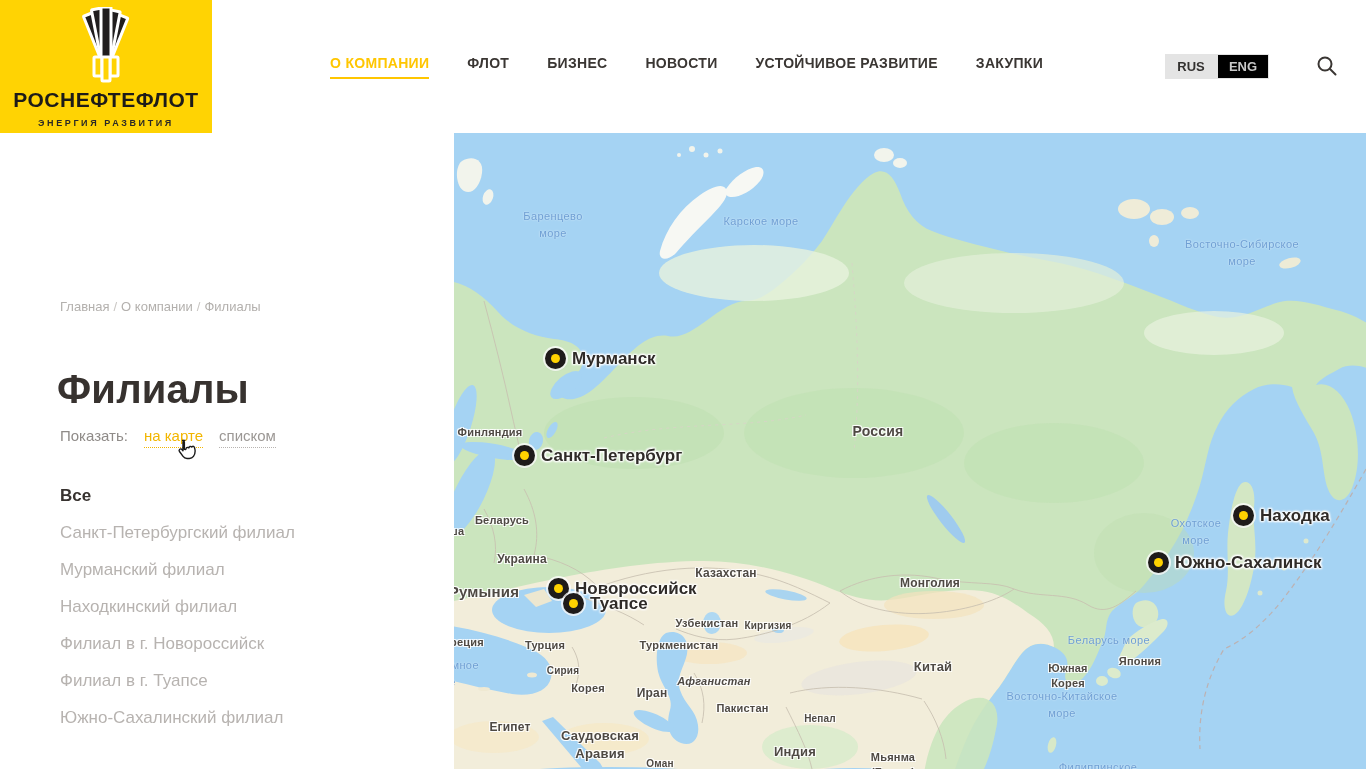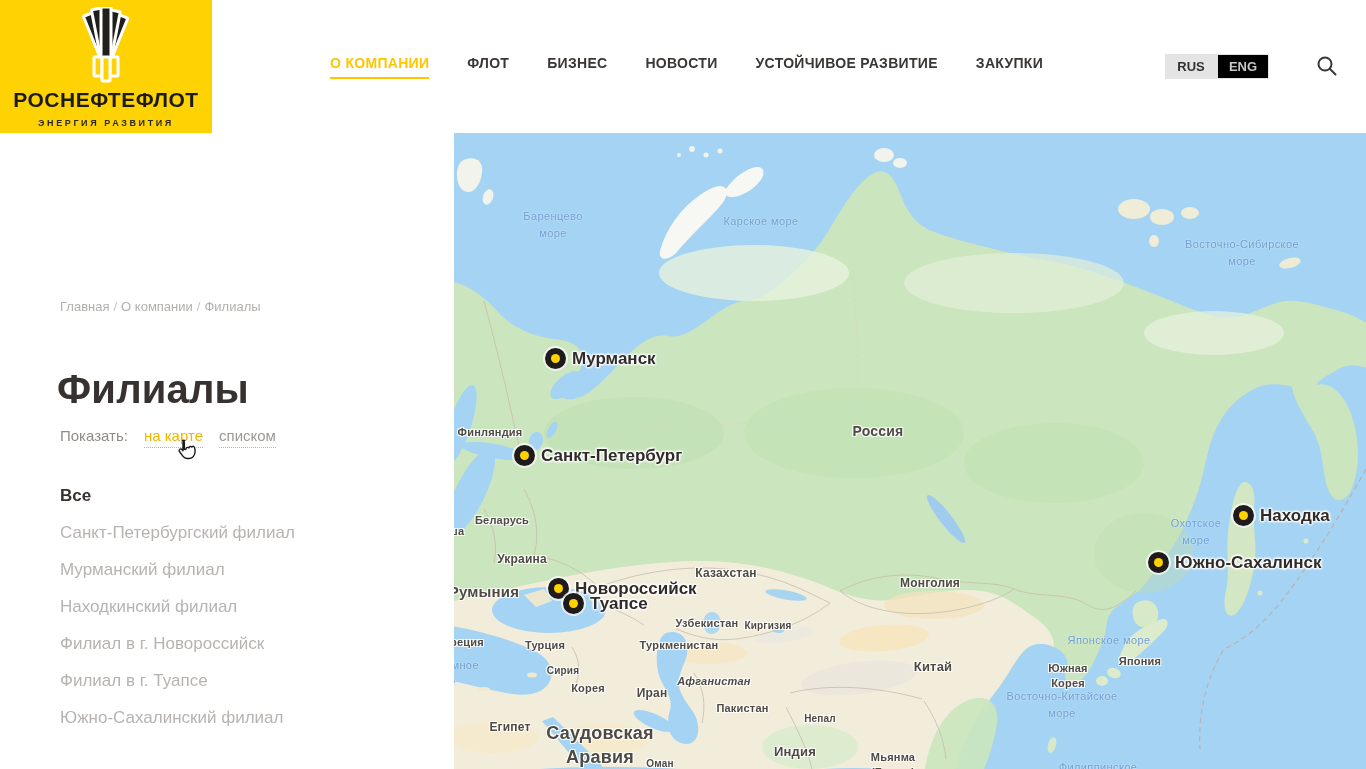--- a/index.html
+++ b/index.html
@@ -245,42 +245,42 @@
       <path class="border" d="M470,568 C482,586 490,606 492,626"></path>
       <path class="border-dash" d="M150,305 C220,288 292,296 352,282"></path>
       <path class="border-dash" d="M398,130 C404,200 406,262 400,318"></path>
       <path class="maritime" d="M912,336 C884,386 856,432 826,470 C806,494 788,508 770,516 C752,546 744,580 746,616"></path>
     </svg>
     <div id="map-layer" style="position:absolute;left:0;top:0;width:984px;height:636px;">
         <div class="map-label sea-label" style="left: 99px; top: 91px;">Баренцево<br>море</div>
         <div class="map-label sea-label" style="left: 307px; top: 88px;">Карское море</div>
         <div class="map-label sea-label" style="left: 788px; top: 119px;">Восточно-Сибирское<br>море</div>
         <div class="map-label sea-label" style="left: 742px; top: 398px;">Охотское<br>море</div>
-        <div class="map-label sea-label" style="left: 655px; top: 507px;">Японское море</div>
+        <div class="map-label sea-label" style="left: 655px; top: 507px;">Беларусь море</div>
         <div class="map-label sea-label" style="left: 608px; top: 571px;">Восточно-Китайское<br>море</div>
         <div class="map-label sea-label" style="left: 644px; top: 634px;">Филиппинское</div>
         <div class="map-label sea-label" style="left: -12px; top: 540px;">Средиземное<br>море</div>
         <div class="map-label country-label" style="left: 36px; top: 299px; font-size: 11px;">Финляндия</div>
         <div class="map-label country-label" style="left: 424px; top: 298px; font-size: 14px;">Россия</div>
         <div class="map-label country-label" style="left: 48px; top: 387px; font-size: 11px;">Беларусь</div>
         <div class="map-label country-label" style="left: -12px; top: 398px; font-size: 11px;">Польша</div>
         <div class="map-label country-label" style="left: 68px; top: 426px; font-size: 12px;">Украина</div>
         <div class="map-label country-label" style="left: 30px; top: 459px; font-size: 15px;">Румыния</div>
         <div class="map-label country-label" style="left: 272px; top: 440px; font-size: 12px;">Казахстан</div>
         <div class="map-label country-label" style="left: 253px; top: 490px; font-size: 11px;">Узбекистан</div>
         <div class="map-label country-label" style="left: 314px; top: 493px; font-size: 10px;">Киргизия</div>
         <div class="map-label country-label" style="left: 225px; top: 512px; font-size: 11px;">Туркменистан</div>
         <div class="map-label country-label" style="left: 260px; top: 548px; font-size: 11px; font-style: italic;">Афганистан</div>
         <div class="map-label country-label" style="left: 198px; top: 560px; font-size: 12px;">Иран</div>
         <div class="map-label country-label" style="left: 134px; top: 555px; font-size: 11px;">Корея</div>
         <div class="map-label country-label" style="left: 109px; top: 538px; font-size: 10px;">Сирия</div>
         <div class="map-label country-label" style="left: 91px; top: 512px; font-size: 11px;">Турция</div>
         <div class="map-label country-label" style="left: 10px; top: 509px; font-size: 11px;">Греция</div>
         <div class="map-label country-label" style="left: 56px; top: 594px; font-size: 12px;">Египет</div>
-        <div class="map-label country-label" style="left: 146px; top: 612px; font-size: 18px;">Саудовская<br>Аравия</div>
+        <div class="map-label country-label" style="left: 146px; top: 612px; font-size: 13px;">Саудовская<br>Аравия</div>
         <div class="map-label country-label" style="left: 206px; top: 631px; font-size: 10px;">Оман</div>
         <div class="map-label country-label" style="left: 284px; top: 575px; font-size: 11px; padding-left: 9px;">Пакистан</div>
         <div class="map-label country-label" style="left: 366px; top: 586px; font-size: 10px;">Непал</div>
         <div class="map-label country-label" style="left: 341px; top: 619px; font-size: 13px;">Индия</div>
         <div class="map-label country-label" style="left: 439px; top: 632px; font-size: 11px;">Мьянма<br>(Бирма)</div>
         <div class="map-label country-label" style="left: 479px; top: 534px; font-size: 13px;">Китай</div>
         <div class="map-label country-label" style="left: 476px; top: 450px; font-size: 12px;">Монголия</div>
         <div class="map-label country-label" style="left: 614px; top: 543px; font-size: 11px;">Южная<br>Корея</div>
         <div class="map-label country-label" style="left: 686px; top: 528px; font-size: 11px;">Япония</div>
         <div class="map-marker" style="left: 101px; top: 225px;">

